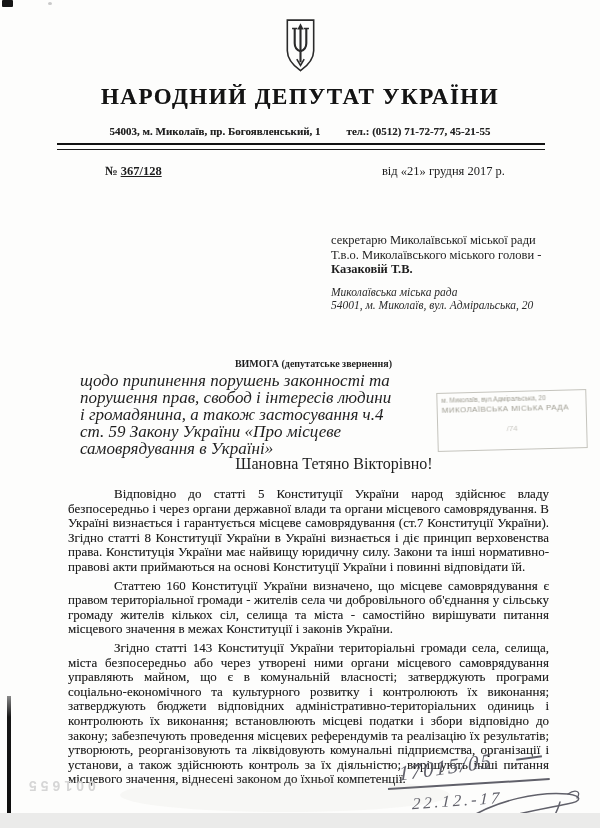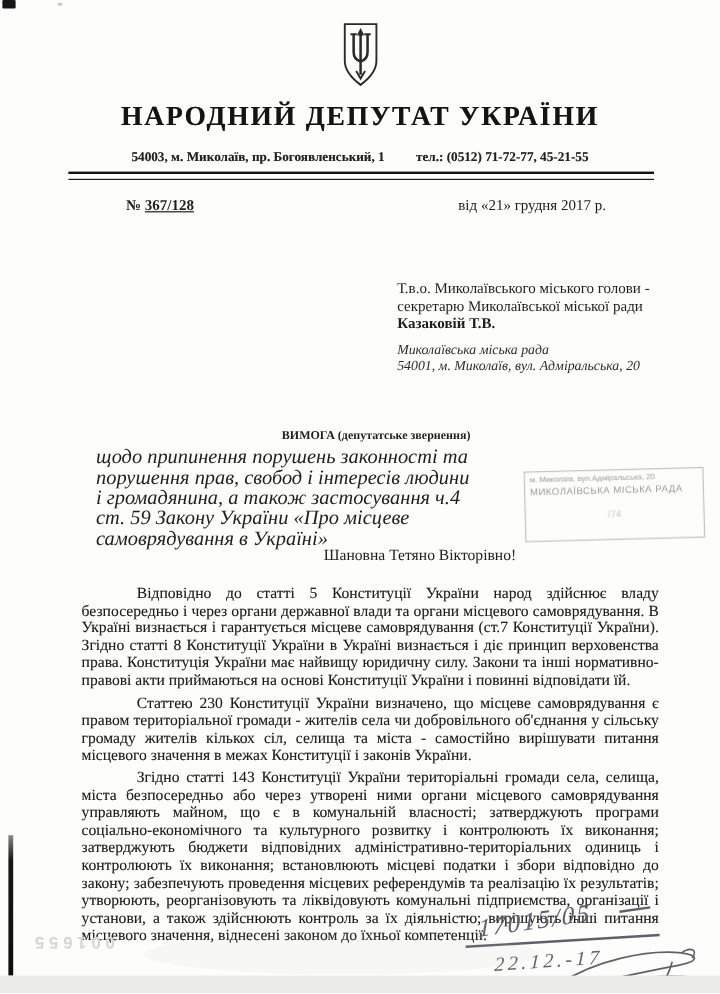--- a/index.html
+++ b/index.html
@@ -62,21 +62,21 @@
     border:1.5px solid rgba(140,138,125,.5);
     color:rgba(125,123,108,.75);
     padding:3px 4px 2px 4px;
     filter:blur(.3px);
     font-family:"Liberation Sans","DejaVu Sans",sans-serif;
   }
   .stamp .st1{font-size:6.5px;white-space:nowrap;overflow:hidden;}
   .stamp .st2{font-size:8px;letter-spacing:.4px;margin-top:2px;white-space:nowrap;}
   .stamp .st3{font-size:8px;opacity:.55;margin-top:11px;text-align:center;}
   
-  .salutation{left:170px;top:455px;width:360px;text-align:center;font-size:13px;}
+  .salutation{left:154px;top:455px;width:360px;text-align:center;font-size:16px;}
   .body-text{
     left:64px;top:483px;width:489px;
     font-size:13px;line-height:14.6px;text-align:justify;
     text-shadow:0 0 .35px rgba(0,0,0,.35);
   }
   .body-text p{margin:4px;text-indent:46px;}
   
   .hw{color:var(--hw);font-style:italic;}
   .hw-number{
     left:398px;top:755px;font-size:21px;letter-spacing:2px;
@@ -132,22 +132,22 @@
 
   <div class="t ref-row">
     <span class="ref-no">
       <span>№</span>
       <span class="num">367/128</span>
     </span>
     <span>від «21» грудня  2017 р.</span>
   </div>
 
   <div class="t recipient">
+    <div>секретарю Миколаївської міської ради</div>
     <div>Т.в.о. Миколаївського міського голови -</div>
-    <div>секретарю Миколаївської міської ради</div>
     <div class="name">Казаковій Т.В.</div>
     <div class="org-block">
       <div>Миколаївська міська рада</div>
       <div>54001, м. Миколаїв, вул. Адміральська, 20</div>
     </div>
   </div>
 
   <div class="t subject">
     <div class="s-title">ВИМОГА (депутатське звернення)</div>
     <div class="s-desc">щодо припинення порушень законності та порушення прав, свобод і інтересів людини і громадянина, а також застосування ч.4 ст. 59 Закону України «Про місцеве самоврядування в Україні»</div>
@@ -156,21 +156,21 @@
   <div class="t stamp">
     <div class="st1">м. Миколаїв, вул.Адміральська, 20</div>
     <div class="st2">МИКОЛАЇВСЬКА МІСЬКА РАДА</div>
     <div class="st3">/74</div>
   </div>
 
   <div class="t salutation">Шановна Тетяно Вікторівно!</div>
 
   <div class="t body-text">
     <p>Відповідно до статті 5 Конституції України народ здійснює владу безпосередньо і через органи державної влади та органи місцевого самоврядування. В Україні визнається і гарантується місцеве самоврядування (ст.7 Конституції України). Згідно статті 8 Конституції України в Україні визнається і діє принцип верховенства права. Конституція України має найвищу юридичну силу. Закони та інші нормативно-правові акти приймаються на основі Конституції України і повинні відповідати їй.</p>
-    <p>Статтею 230 Конституції України визначено, що місцеве самоврядування є правом територіальної громади - жителів села чи добровільного об'єднання у сільську громаду жителів кількох сіл, селища та міста - самостійно вирішувати питання місцевого значення в межах Конституції і законів України.</p>
+    <p>Статтею 160 Конституції України визначено, що місцеве самоврядування є правом територіальної громади - жителів села чи добровільного об'єднання у сільську громаду жителів кількох сіл, селища та міста - самостійно вирішувати питання місцевого значення в межах Конституції і законів України.</p>
     <p>Згідно статті 143 Конституції України територіальні громади села, селища, міста безпосередньо або через утворені ними органи місцевого самоврядування управляють майном, що є в комунальній власності; затверджують програми соціально-економічного та культурного розвитку і контролюють їх виконання; затверджують бюджети відповідних адміністративно-територіальних одиниць і контролюють їх виконання; встановлюють місцеві податки і збори відповідно до закону; забезпечують проведення місцевих референдумів та реалізацію їх результатів; утворюють, реорганізовують та ліквідовують комунальні підприємства, організації і установи, а також здійснюють контроль за їх діяльністю; вирішують інші питання місцевого значення, віднесені законом до їхньої компетенції.</p>
   </div>
 
   <div class="t hw hw-number">17015/05</div>
   <div class="t hw-overline"></div>
   <div class="t hw-underline"></div>
   <div class="t hw hw-date">22.12.-17</div>
   <div class="t hw-sign">
     <svg viewBox="0 0 132 40" width="132" height="40">
       <path d="M4,32 C34,12 78,3 106,6 C120,8 121,13 105,16 C76,22 48,27 38,31 C62,27 96,24 118,27" fill="none" stroke="#60606a" stroke-width="1.5" stroke-linecap="round"></path>

